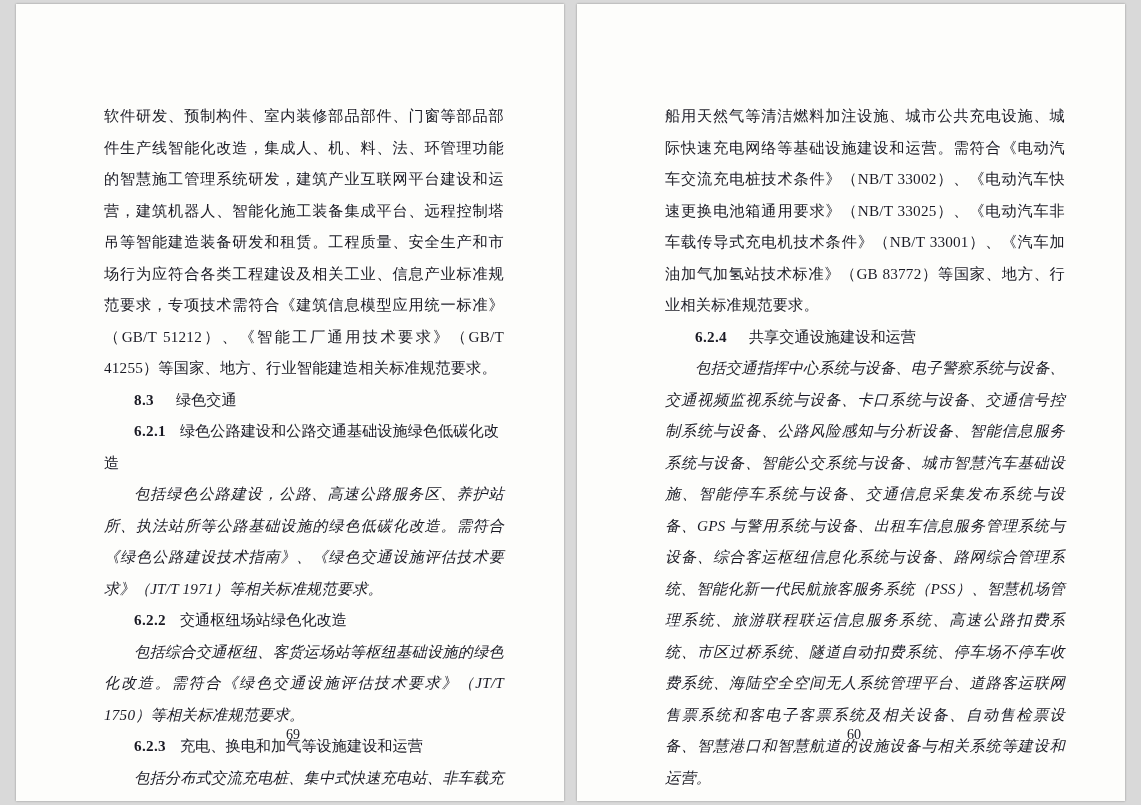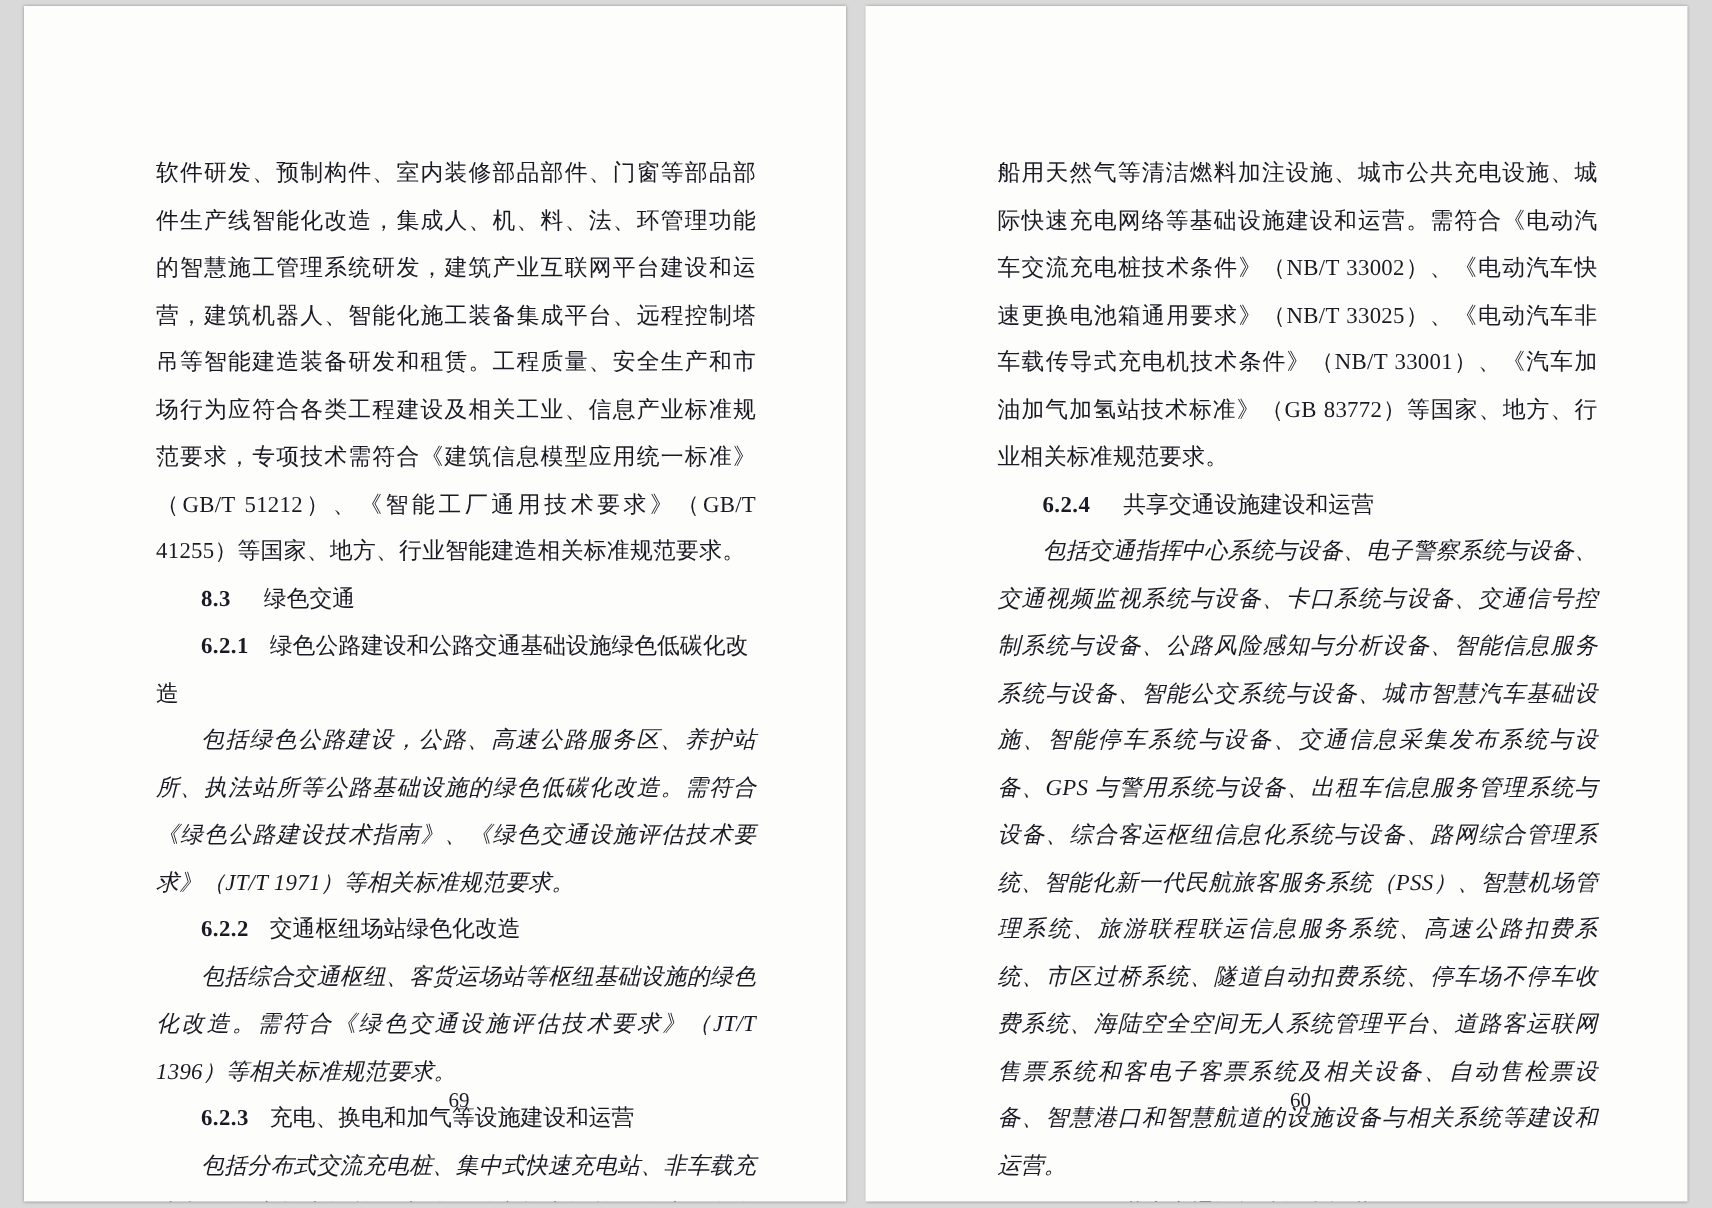--- a/index.html
+++ b/index.html
@@ -68,41 +68,41 @@
     display: inline-block;
     width: 22px;
   }
   .heading .gap-sm {
     display: inline-block;
     width: 14px;
   }
   .pagenum {
     position: absolute;
     bottom: 58px;
-    left: 16px;
+    left: 3px;
     width: 548px;
     text-align: center;
     font-size: 14px;
     color: #1a1a24;
     font-family: "Liberation Serif", "DejaVu Serif", serif;
   }
 </style>
 </head>
 <body>
 
 <div class="viewer">
 
   <div class="page">
     <div class="page-inner">
       <p class="para">软件研发、预制构件、室内装修部品部件、门窗等部品部件生产线智能化改造，集成人、机、料、法、环管理功能的智慧施工管理系统研发，建筑产业互联网平台建设和运营，建筑机器人、智能化施工装备集成平台、远程控制塔吊等智能建造装备研发和租赁。工程质量、安全生产和市场行为应符合各类工程建设及相关工业、信息产业标准规范要求，专项技术需符合《建筑信息模型应用统一标准》（GB/T 51212）、《智能工厂通用技术要求》（GB/T 41255）等国家、地方、行业智能建造相关标准规范要求。</p>
       <p class="heading"><span class="num">8.3</span><span class="gap"></span><span>绿色交通</span></p>
       <p class="heading"><span class="num">6.2.1</span><span class="gap-sm"></span><span>绿色公路建设和公路交通基础设施绿色低碳化改造</span></p>
       <p class="para indent">包括绿色公路建设，公路、高速公路服务区、养护站所、执法站所等公路基础设施的绿色低碳化改造。需符合《绿色公路建设技术指南》、《绿色交通设施评估技术要求》（JT/T 1971）等相关标准规范要求。</p>
       <p class="heading"><span class="num">6.2.2</span><span class="gap-sm"></span><span>交通枢纽场站绿色化改造</span></p>
-      <p class="para indent">包括综合交通枢纽、客货运场站等枢纽基础设施的绿色化改造。需符合《绿色交通设施评估技术要求》（JT/T 1396）等相关标准规范要求。</p>
+      <p class="para indent">包括综合交通枢纽、客货运场站等枢纽基础设施的绿色化改造。需符合《绿色交通设施评估技术要求》（JT/T 1750）等相关标准规范要求。</p>
       <p class="heading"><span class="num">6.2.3</span><span class="gap-sm"></span><span>充电、换电和加气等设施建设和运营</span></p>
       <p class="para indent">包括分布式交流充电桩、集中式快速充电站、非车载充电机、汽车换电设施、电动船舶充换电设施、汽车天然气加注站、</p>
     </div>
     <div class="pagenum">69</div>
   </div>
 
   <div class="page">
     <div class="page-inner">
       <p class="para">船用天然气等清洁燃料加注设施、城市公共充电设施、城际快速充电网络等基础设施建设和运营。需符合《电动汽车交流充电桩技术条件》（NB/T 33002）、《电动汽车快速更换电池箱通用要求》（NB/T 33025）、《电动汽车非车载传导式充电机技术条件》（NB/T 33001）、《汽车加油加气加氢站技术标准》（GB 83772）等国家、地方、行业相关标准规范要求。</p>
       <p class="heading"><span class="num">6.2.4</span><span class="gap"></span><span>共享交通设施建设和运营</span></p>

